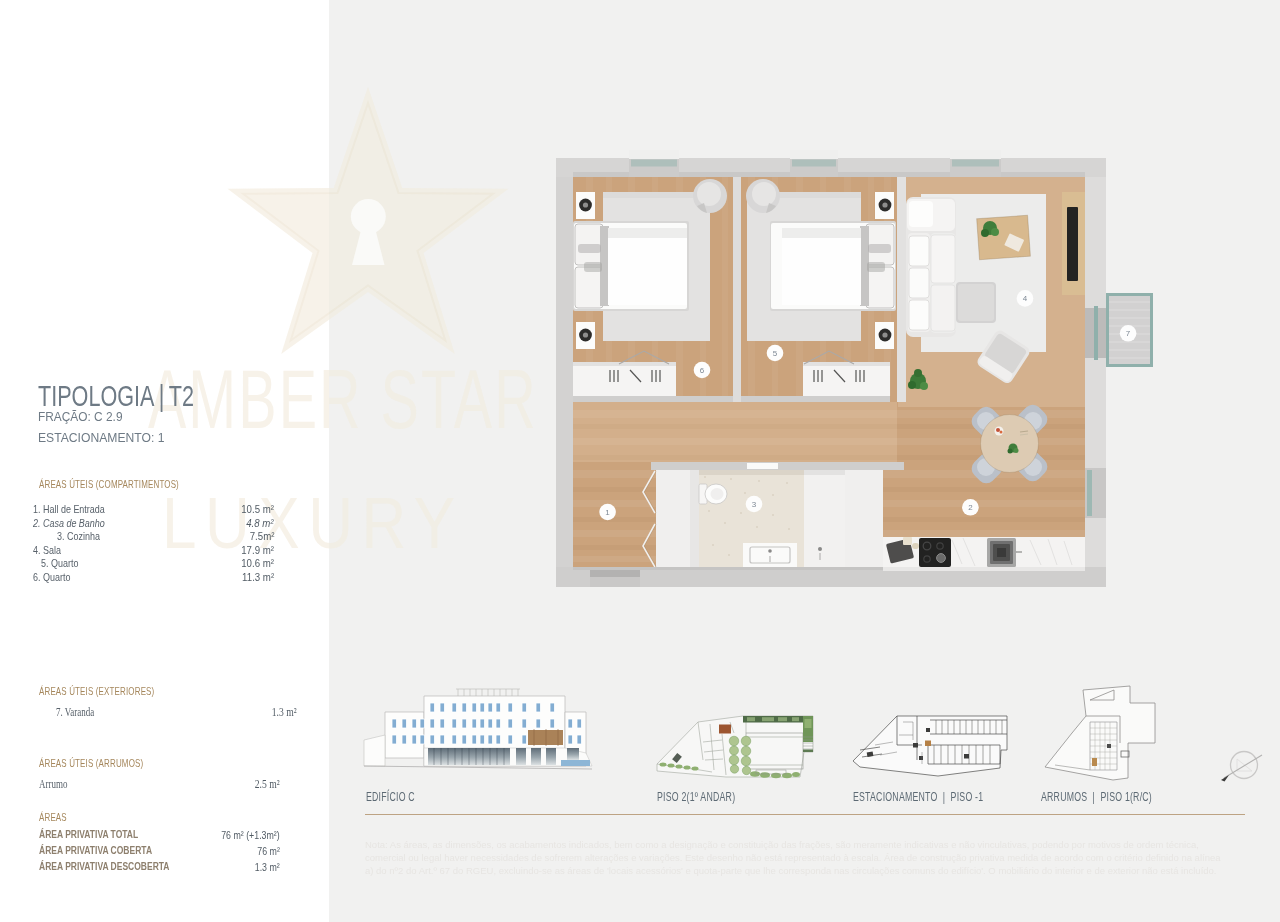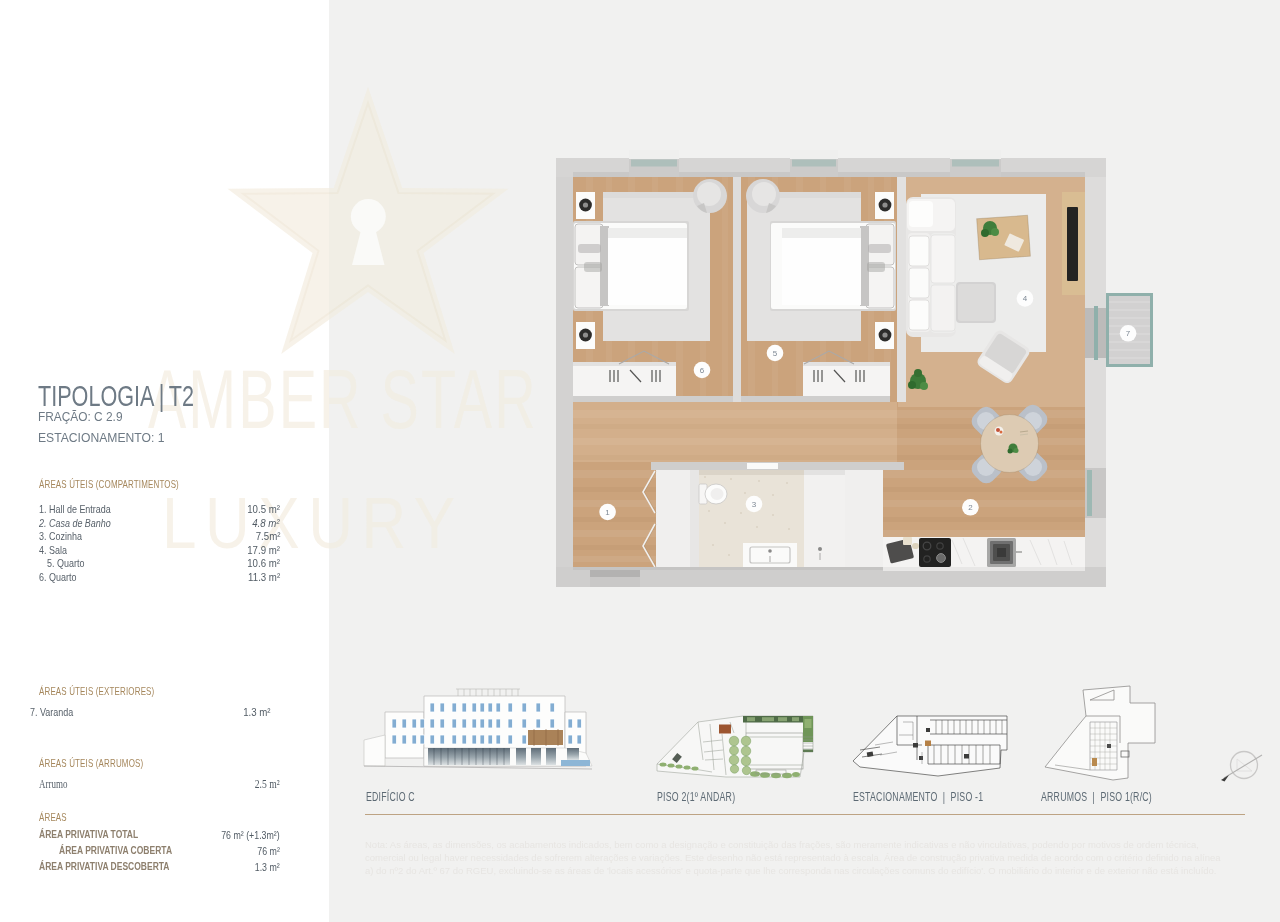--- a/index.html
+++ b/index.html
@@ -37,39 +37,39 @@
   <path fill="none" stroke="rgba(205,175,115,0.07)" stroke-width="2" d="M 368,103 L 398.5,193 L 493,193.8 L 417.5,250.8 L 445.3,340.5 L 368,285.4 L 290.7,340.5 L 318.5,250.8 L 243,193.8 L 337.5,193 Z"></path>
   <circle cx="368.3" cy="216.5" r="17.5" fill="#fafaf8"></circle>
   <path fill="#fafaf8" d="M 360.8,231 L 375.8,231 L 384.5,265 L 352,265 Z"></path>
 </svg>
 
 <div class="abs" style="left:38px;top:380px;z-index:3;color:#6e7a85;font-size:29px;transform:scale(0.745,1);transform-origin:0 0;white-space:nowrap;">TIPOLOGIA | T2</div>
 <div class="abs" style="left:38px;top:409px;z-index:3;color:#6e7a85;font-size:13.5px;transform:scale(0.88,1);transform-origin:0 0;white-space:nowrap;">FRAÇÃO: C 2.9</div>
 <div class="abs" style="left:38px;top:430px;z-index:3;color:#6e7a85;font-size:13.5px;transform:scale(0.9,1);transform-origin:0 0;white-space:nowrap;">ESTACIONAMENTO: 1</div>
 
 <div class="abs hdr" style="left:39px;top:478px;z-index:3;">ÁREAS ÚTEIS (COMPARTIMENTOS)</div>
-<div class="abs" style="left:39px;top:503px;width:241px;z-index:3;">
+<div class="abs" style="left:33px;top:503px;width:241px;z-index:3;">
   <div class="row" style="position:relative;height:13.6px;"><span class="rlbl">1. Hall de Entrada</span><span class="val">10.5 m²</span></div>
   <div class="row" style="position:relative;height:13.6px;font-style:italic;"><span class="rlbl">2. Casa de Banho</span><span class="val">4.8 m²</span></div>
-  <div class="row" style="position:relative;height:13.6px;"><span class="rlbl">3. Cozinha</span><span class="val">7.5m²</span></div>
+  <div class="row" style="position:relative;height:13.6px;margin-left:24px;"><span class="rlbl">3. Cozinha</span><span class="val">7.5m²</span></div>
   <div class="row" style="position:relative;height:13.6px;"><span class="rlbl">4. Sala</span><span class="val">17.9 m²</span></div>
   <div class="row" style="position:relative;height:13.6px;margin-left:8px;"><span class="rlbl">5. Quarto</span><span class="val">10.6 m²</span></div>
   <div class="row" style="position:relative;height:13.6px;"><span class="rlbl">6. Quarto</span><span class="val">11.3 m²</span></div>
 </div>
 
 <div class="abs hdr" style="left:39px;top:685px;z-index:3;">ÁREAS ÚTEIS (EXTERIORES)</div>
-<div class="abs row" style="left:30px;top:706px;width:241px;z-index:3;position:absolute;"><span class="rlbl">7. Varanda</span><span class="val">1.3 m²</span></div>
+<div class="abs row" style="left:56px;top:706px;width:241px;z-index:3;position:absolute;font-family:Liberation Serif, serif;"><span class="rlbl">7. Varanda</span><span class="val">1.3 m²</span></div>
 
 <div class="abs hdr" style="left:39px;top:757px;z-index:3;">ÁREAS ÚTEIS (ARRUMOS)</div>
 <div class="abs row" style="left:39px;top:778px;width:241px;z-index:3;position:absolute;font-family:Liberation Serif, serif;"><span class="rlbl">Arrumo</span><span class="val">2.5 m²</span></div>
 
 <div class="abs hdr" style="left:39px;top:811px;z-index:3;">ÁREAS</div>
 <div class="abs" style="left:39px;top:829px;width:241px;z-index:3;">
   <div style="position:relative;height:16px;font-size:10px;color:#8d7f6d;font-weight:bold;text-decoration:underline;"><span class="rlbl" style="transform:scale(0.85,1)">ÁREA PRIVATIVA TOTAL</span><span class="val" style="font-weight:normal;font-size:10.5px;">76 m² (+1.3m²)</span></div>
-  <div style="position:relative;height:15.5px;font-size:10px;color:#8d7f6d;font-weight:bold;margin-left:20px;"><span class="rlbl" style="transform:scale(0.85,1)">ÁREA PRIVATIVA COBERTA</span><span class="val" style="font-weight:normal;font-size:10.5px;">76 m²</span></div>
+  <div style="position:relative;height:15.5px;font-size:10px;color:#8d7f6d;font-weight:bold;"><span class="rlbl" style="transform:scale(0.85,1)">ÁREA PRIVATIVA COBERTA</span><span class="val" style="font-weight:normal;font-size:10.5px;">76 m²</span></div>
   <div style="position:relative;height:15.5px;font-size:10px;color:#8d7f6d;font-weight:bold;"><span class="rlbl" style="transform:scale(0.85,1)">ÁREA PRIVATIVA DESCOBERTA</span><span class="val" style="font-weight:normal;font-size:10.5px;">1.3 m²</span></div>
 </div>
 
 <div class="abs lbl" style="left:366px;top:790px;z-index:3;">EDIFÍCIO C</div>
 <div class="abs lbl" style="left:657px;top:790px;z-index:3;">PISO 2(1º ANDAR)</div>
 <div class="abs lbl" style="left:853px;top:790px;z-index:3;">ESTACIONAMENTO&nbsp; |&nbsp; PISO -1</div>
 <div class="abs lbl" style="left:1041px;top:790px;z-index:3;">ARRUMOS&nbsp; |&nbsp; PISO 1(R/C)</div>
 <div class="abs" style="left:365px;top:814px;width:880px;height:1px;background:#bda383;z-index:3;"></div>
 <div class="abs" style="left:365px;top:838px;width:865px;z-index:3;font-size:9.5px;line-height:13px;color:#e7e5e2;">Nota: As áreas, as dimensões, os acabamentos indicados, bem como a designação e constituição das frações, são meramente indicativas e não vinculativas, podendo por motivos de ordem técnica, comercial ou legal haver necessidades de sofrerem alterações e variações. Este desenho não está representado à escala. Área de construção privativa medida de acordo com o critério definido na alínea a) do nº2 do Art.º 67 do RGEU, excluindo-se as áreas de 'locais acessórios' e quota-parte que lhe corresponda nas circulações comuns do edifício'. O mobiliário do interior e de exterior não está incluído.</div>
 

